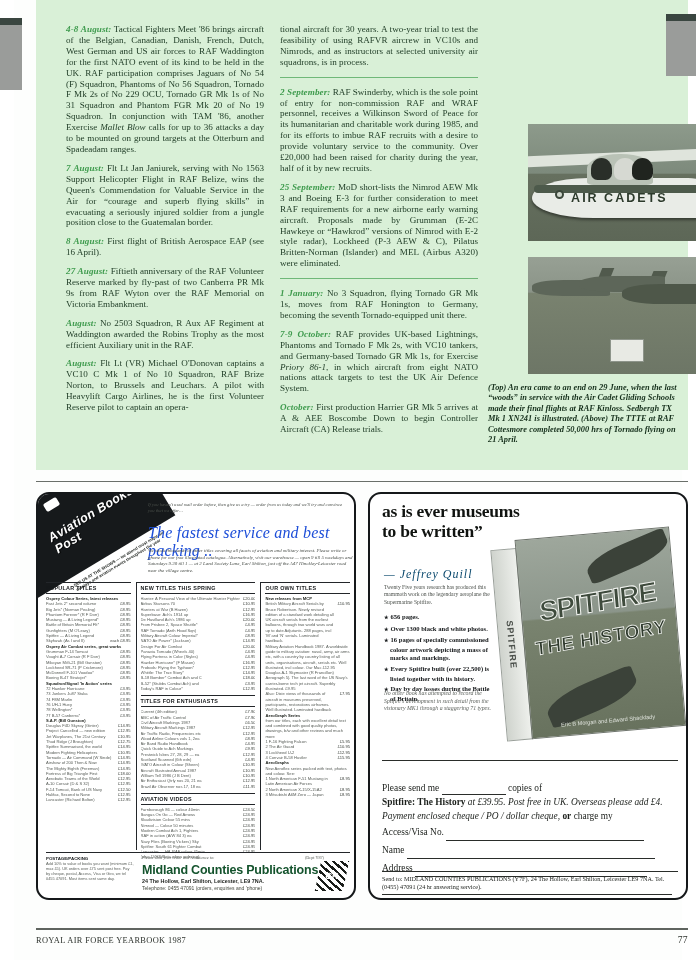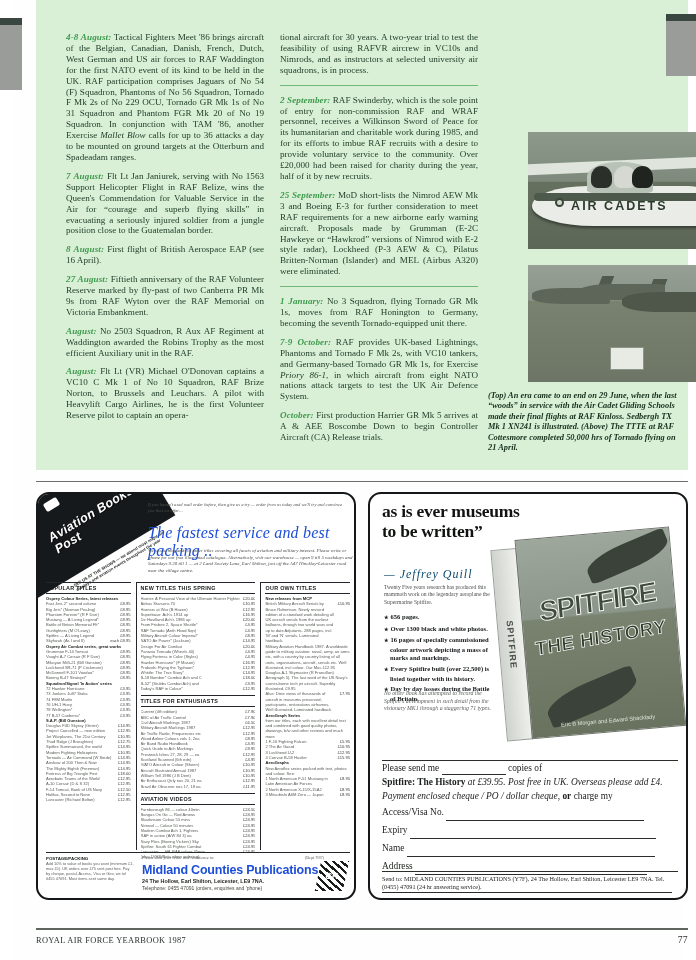--- a/index.html
+++ b/index.html
@@ -23,21 +23,21 @@
   
   .sheet {
     position:absolute; left:14px; top:0; width:668px; height:960px;
     background:#fdfefd;
   }
 
   
   .chron {
     position:absolute; left:22px; top:0; width:652px; height:470px;
     background:#d9f0d7;
-    padding:24px 0 0 0;
+    padding:16px 0 0 0;
   }
   .chron-inner {
     position:relative; width:100%; height:100%;
   }
 
   .col {
     position:absolute; top:8px;
     font-size:9.1px; line-height:10.9px;
     text-align:justify;
     color:#1d3a24;
@@ -248,21 +248,21 @@
   .send-note {
     position:absolute; left:96px; top:2px; font-style:italic;
     font-size:4.3px; color:#5a5f5a;
   }
   .dept {
     position:absolute; right:26px; top:2px; font-size:4.2px; color:#5a5f5a;
   }
   .mcp-name {
     position:absolute; left:96px; top:10px;
     font-family:"Liberation Sans", sans-serif; font-weight:bold;
-    font-size:12.5px; color:#1d4ed8; letter-spacing:-.2px;
+    font-size:12.5px; color:#14532d; letter-spacing:-.2px;
   }
   .mcp-addr {
     position:absolute; left:96px; top:25px;
     font-family:"Liberation Sans", sans-serif; font-weight:bold;
     font-size:5.4px; line-height:7px; color:#1d211d;
   }
   .mcp-tel {
     position:absolute; left:96px; top:32px;
     font-family:"Liberation Sans", sans-serif;
     font-size:5px; line-height:7px; color:#44493f;
@@ -347,21 +347,21 @@
     transform:skewY(-5deg);
   }
   .sp-author {
     position:absolute; left:6%; bottom:4%; width:88%;
     text-align:center; font-size:5.6px; color:#dfe3dc;
     font-family:"Liberation Sans", sans-serif;
   }
 
   .sp-order {
     position:absolute; left:12px; top:266px; width:296px;
-    border-top:1px solid #2a2d2a; padding-top:0;
+    border-top:1px solid #2a2d2a; padding-top:20px;
   }
   .or-l {
     font-size:9.4px; line-height:14px; color:#1b1f1b;
   }
   .or-l .fill {
     display:inline-block; border-bottom:1px solid #2a2d2a;
     min-width:64px; vertical-align:bottom;
   }
   .or-l b { font-weight:bold; }
   .or-i { font-style:italic; }
@@ -979,24 +979,20 @@
         <div class="or-l">
           <span class="or-i">Payment enclosed cheque / PO / dollar cheque,</span>
           <b>or</b>
           <span>charge my</span>
         </div>
         <div class="or-field">
           <span>Access/Visa No.</span>
           <span class="fill2" style="width:198px"></span>
         </div>
         <div class="or-field">
-          <span>Expiry</span>
-          <span class="fill2" style="width:246px"></span>
-        </div>
-        <div class="or-field">
           <span>Name</span>
           <span class="fill2" style="width:248px"></span>
         </div>
         <div class="or-field">
           <span>Address</span>
           <span class="fill2" style="width:232px"></span>
         </div>
         <div class="or-field">
           <span class="fill2" style="width:290px"></span>
         </div>

